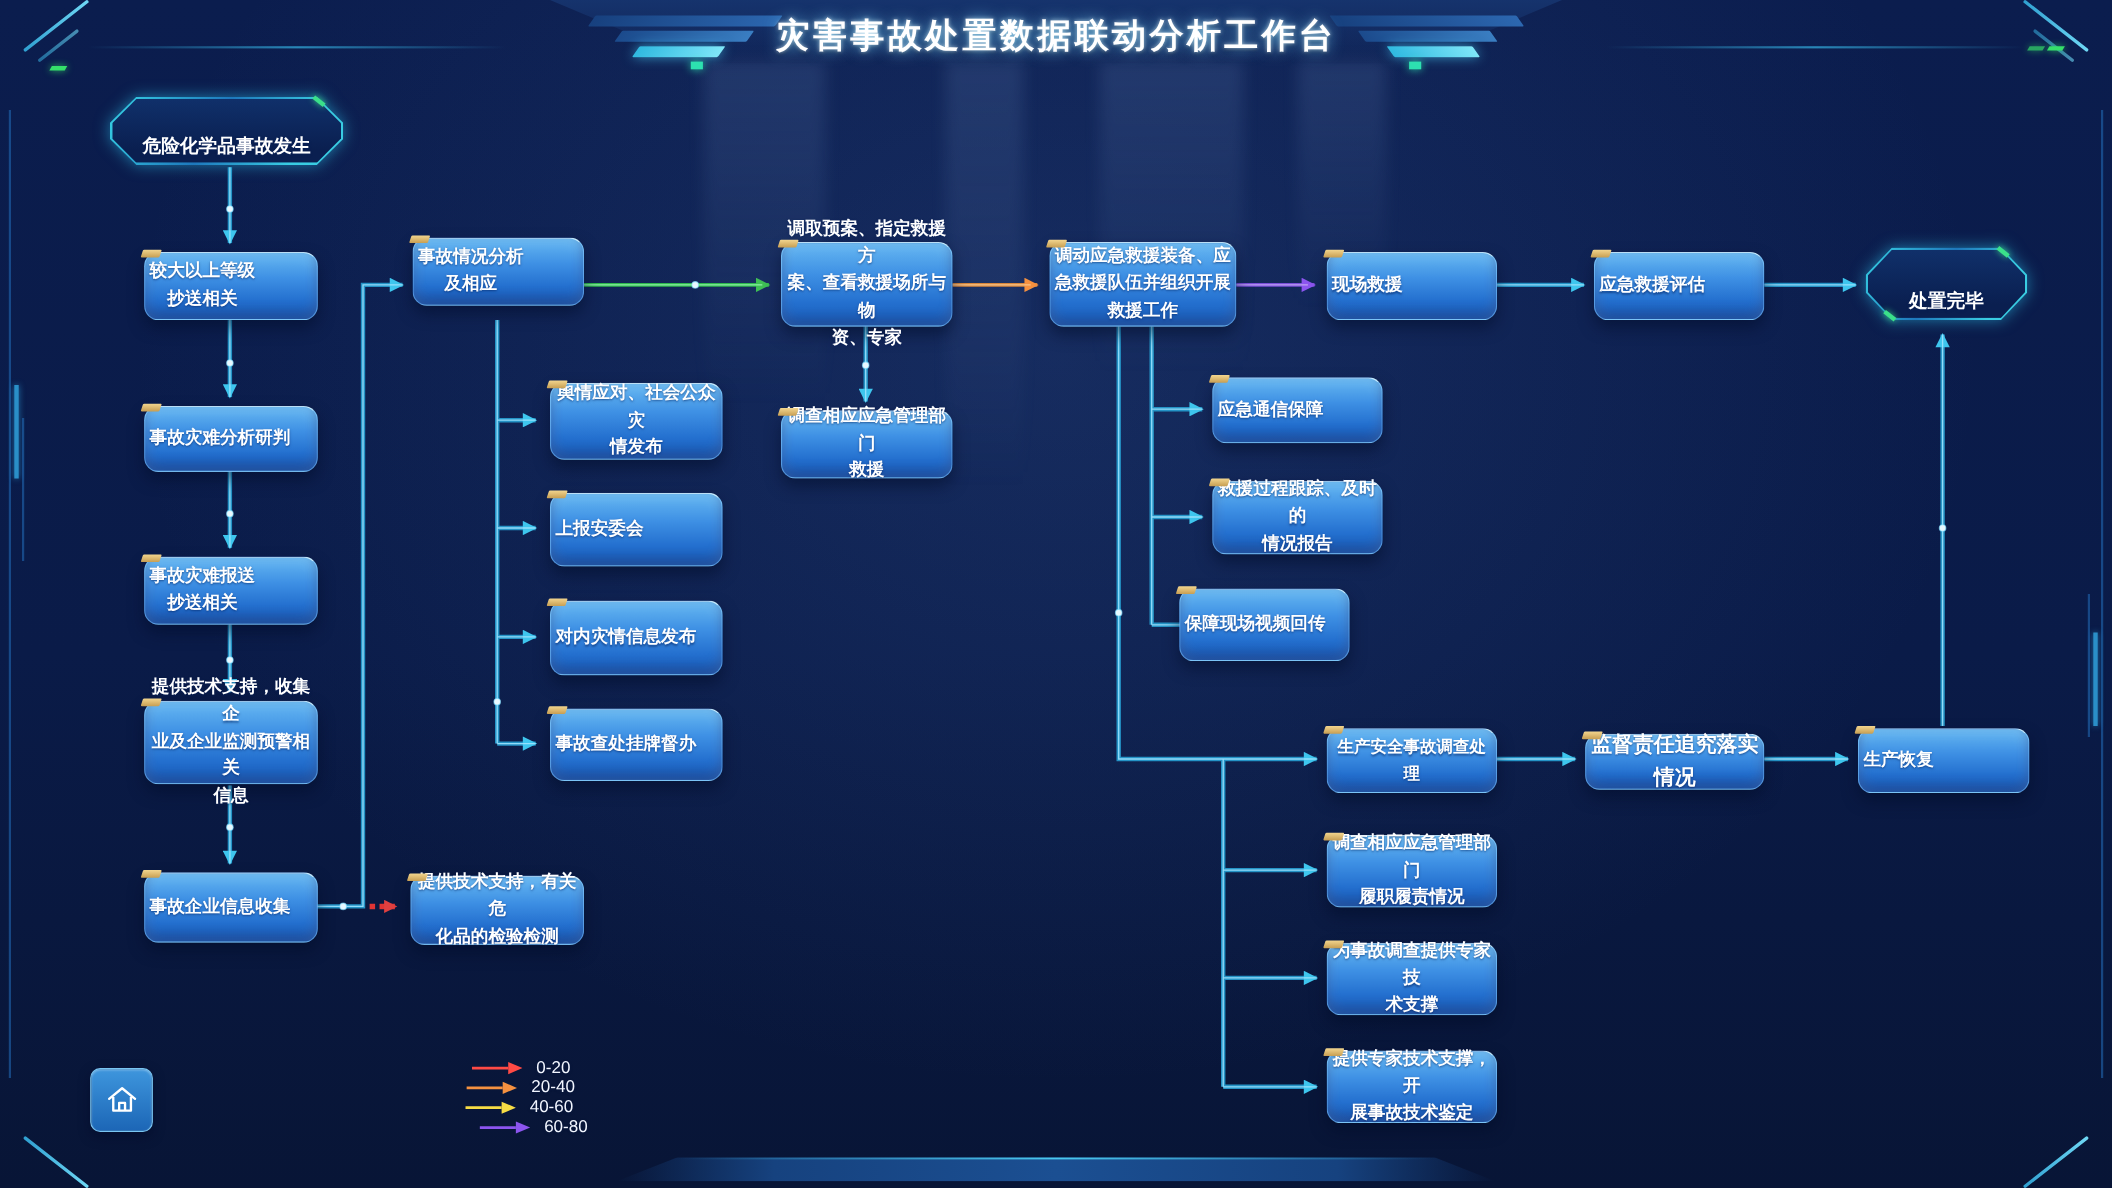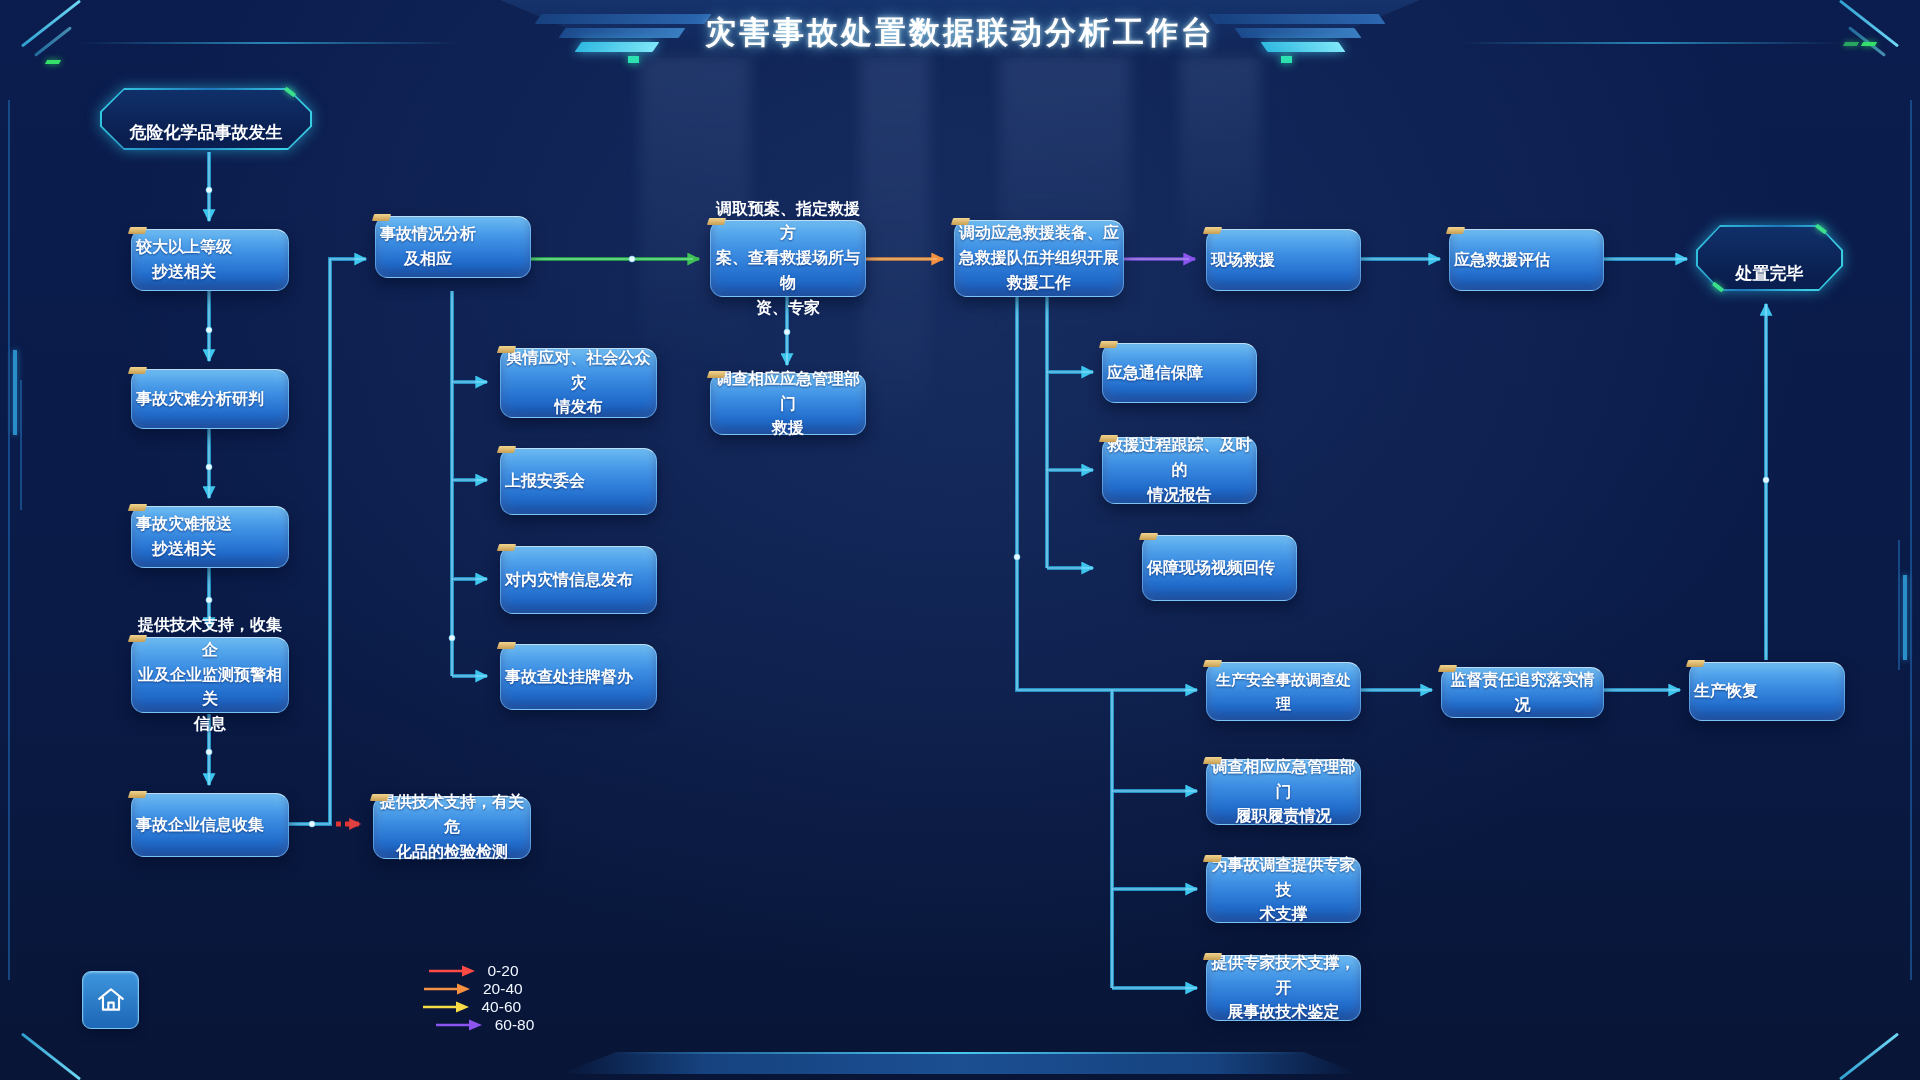--- a/index.html
+++ b/index.html
@@ -311,21 +311,21 @@
   </div>
 <div class="node" style="left:1102px;top:343px;width:153px;height:58px">
     <span class="tab"></span>
     <span class="node-label">应急通信保障</span>
   </div>
 <div class="node" style="left:1102px;top:437px;width:153px;height:65px">
     <span class="tab"></span>
     <span class="node-label">救援过程跟踪、及时的
 情况报告</span>
   </div>
-<div class="node" style="left:1142px;top:535px;width:153px;height:64px">
+<div class="node" style="left:1072px;top:535px;width:153px;height:64px">
     <span class="tab"></span>
     <span class="node-label">保障现场视频回传</span>
   </div>
 
 <div class="node" style="left:1206px;top:662px;width:153px;height:57px">
     <span class="tab"></span>
     <span class="node-label" style="font-size:15px">生产安全事故调查处理</span>
   </div>
 <div class="node" style="left:1206px;top:759px;width:153px;height:64px">
     <span class="tab"></span>
@@ -346,21 +346,21 @@
 <div class="node" style="left:1206px;top:229px;width:153px;height:60px">
     <span class="tab"></span>
     <span class="node-label">现场救援</span>
   </div>
 <div class="node" style="left:1449px;top:229px;width:153px;height:60px">
     <span class="tab"></span>
     <span class="node-label">应急救援评估</span>
   </div>
 <div class="node" style="left:1441px;top:667px;width:161px;height:49px">
     <span class="tab"></span>
-    <span class="node-label" style="font-size:16px">监督责任追究落实情况</span>
+    <span class="node-label" style="font-size:19px">监督责任追究落实情况</span>
   </div>
 <div class="node" style="left:1689px;top:662px;width:154px;height:57px">
     <span class="tab"></span>
     <span class="node-label">生产恢复</span>
   </div>
 
 <div class="home-btn">
   <svg width="30" height="28" viewBox="0 0 28 26">
     <path d="M3 12 L14 3 L25 12 M6.5 10.5 V22 H21.5 V10.5 M11.5 22 V15.5 H16.5 V22" stroke="#fff" stroke-width="2" fill="none" stroke-linecap="round" stroke-linejoin="round"></path>
   </svg>

